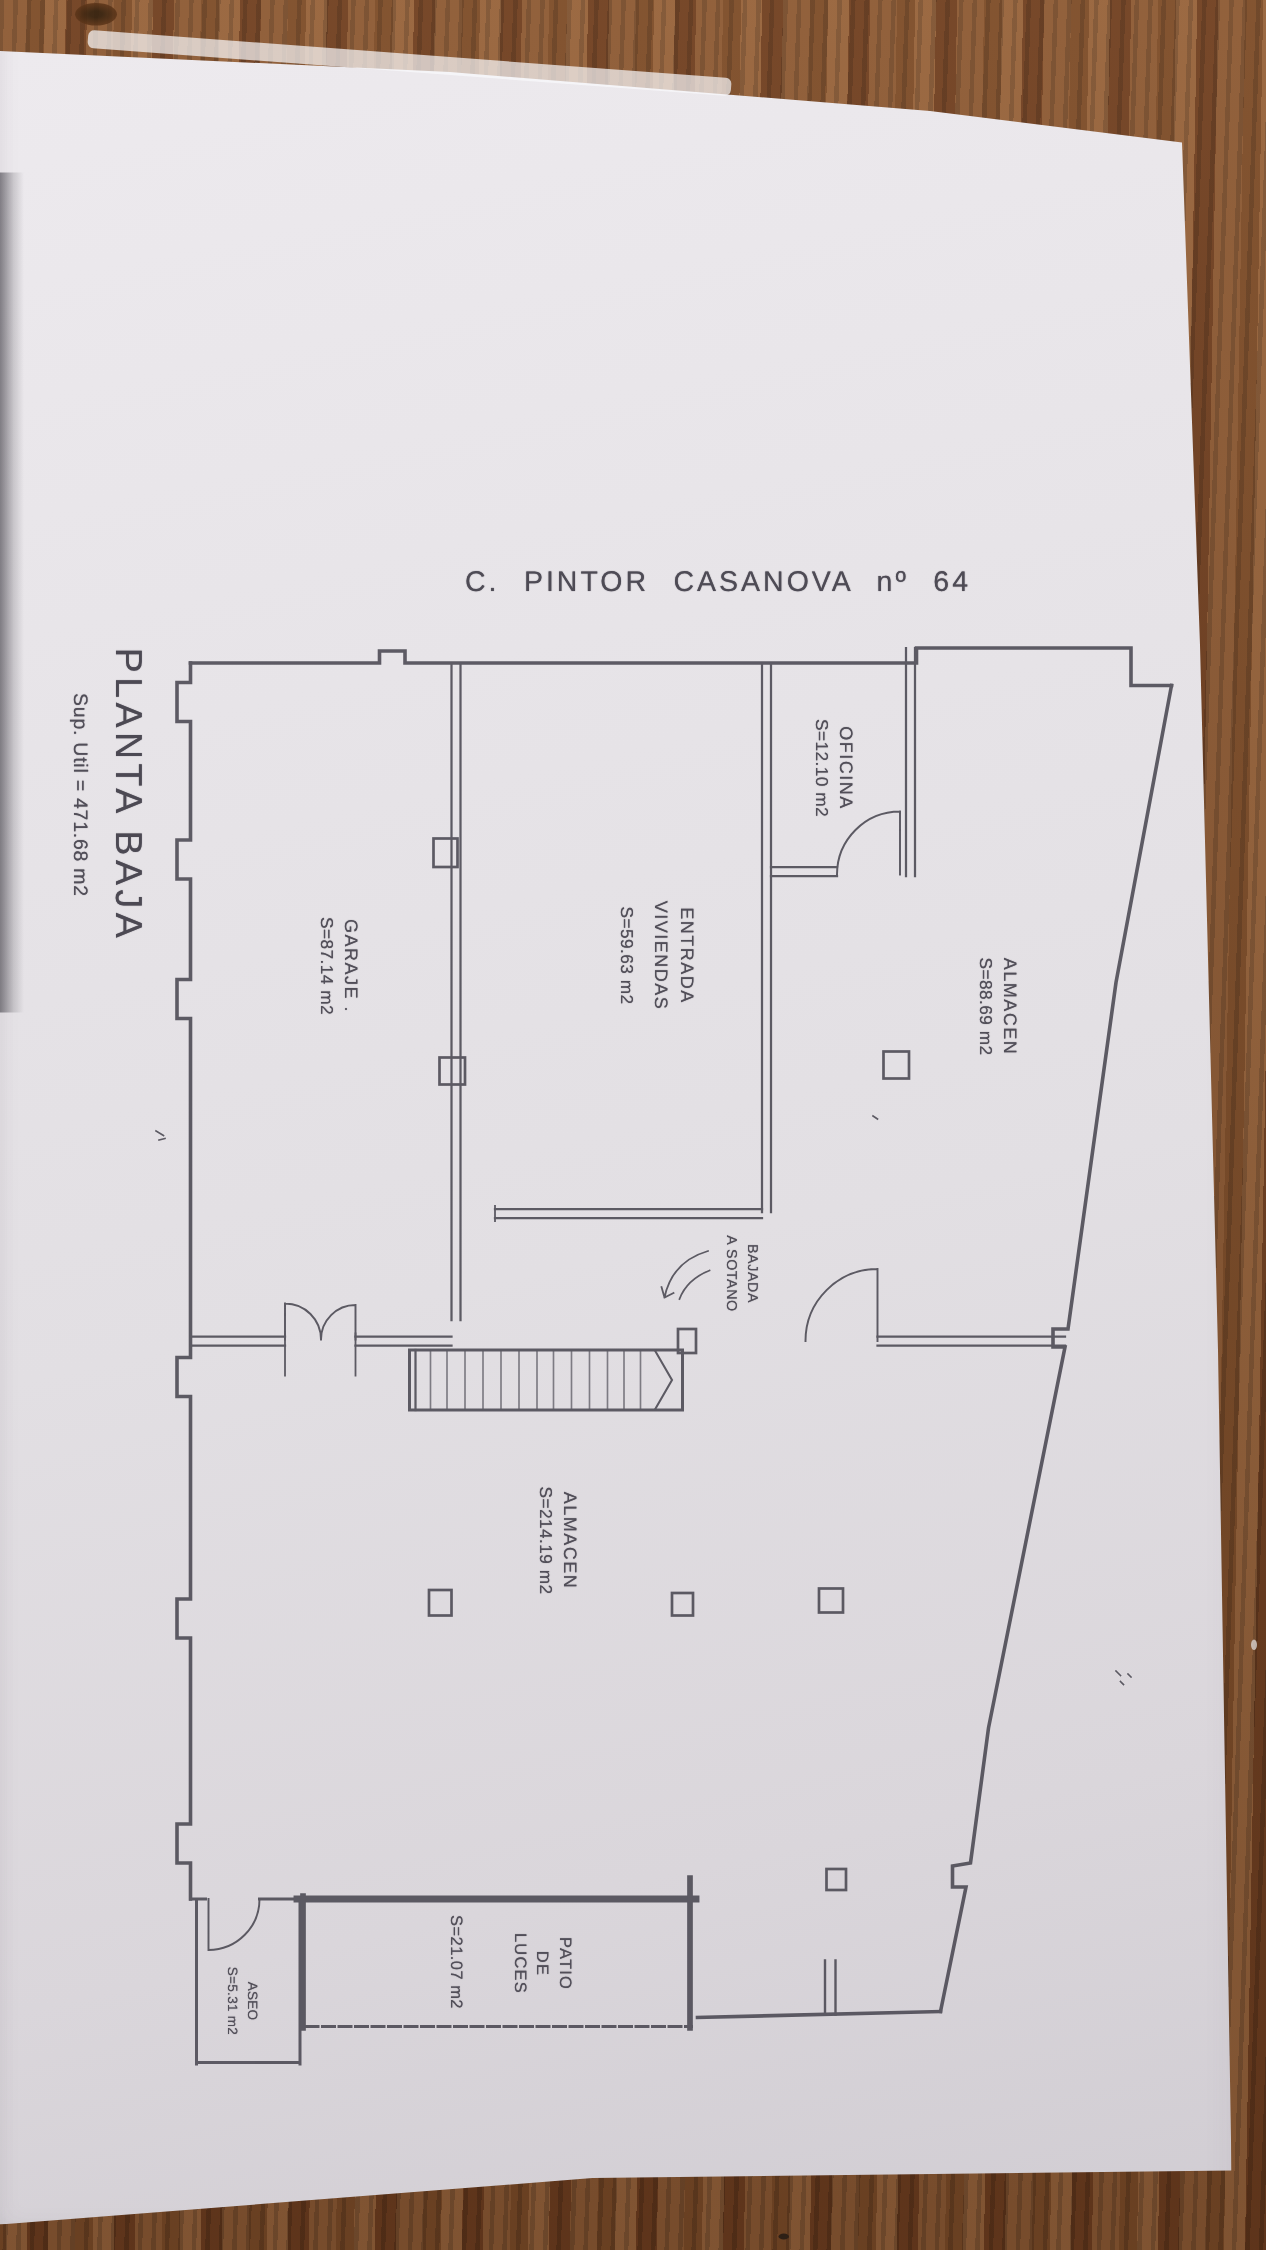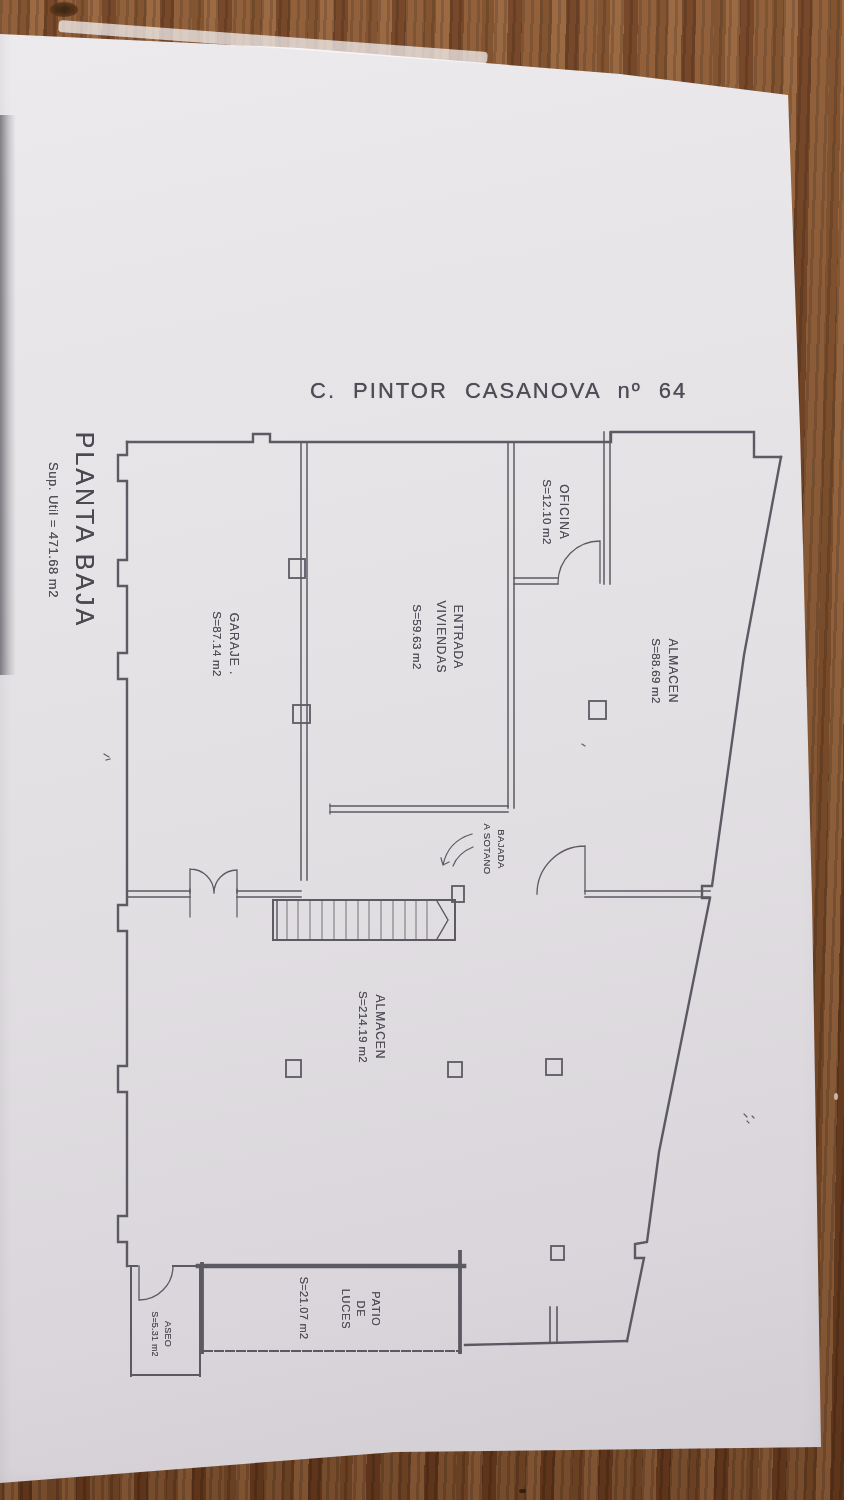--- a/index.html
+++ b/index.html
@@ -25,21 +25,21 @@
   }
   .paper-sliver{position:absolute;left:58px;top:36px;width:430px;height:12px;background:rgba(250,249,252,.7);
     transform:rotate(4.3deg);border-radius:4px;}
   .edge-shadow{position:absolute;left:0;top:115px;width:16px;height:560px;
     background:linear-gradient(to right, rgba(48,46,54,.55), rgba(48,46,54,.18) 55%, rgba(48,46,54,0));}
 
   svg.plan{position:absolute;left:0;top:0;}
 
   .hlabel{
     position:absolute;white-space:nowrap;color:#4e4b55;
-    font-size:22px;letter-spacing:2px;word-spacing:9px;
+    font-size:19px;letter-spacing:2px;word-spacing:9px;
     text-shadow:0 0 .7px rgba(78,75,85,.9);
   }
   .vlabel{
     position:absolute;transform:translate(-50%,-50%) rotate(90deg);
     text-align:center;color:#514e58;white-space:nowrap;line-height:1.45;
     text-shadow:0 0 .6px rgba(81,78,88,.85);
   }
   .vlabel div{white-space:nowrap;}
   .plantab .l1{font-size:25px;letter-spacing:3px;color:#4c4953;}
   .plantab .l2{font-size:13px;letter-spacing:.5px;margin-top:5px;}

